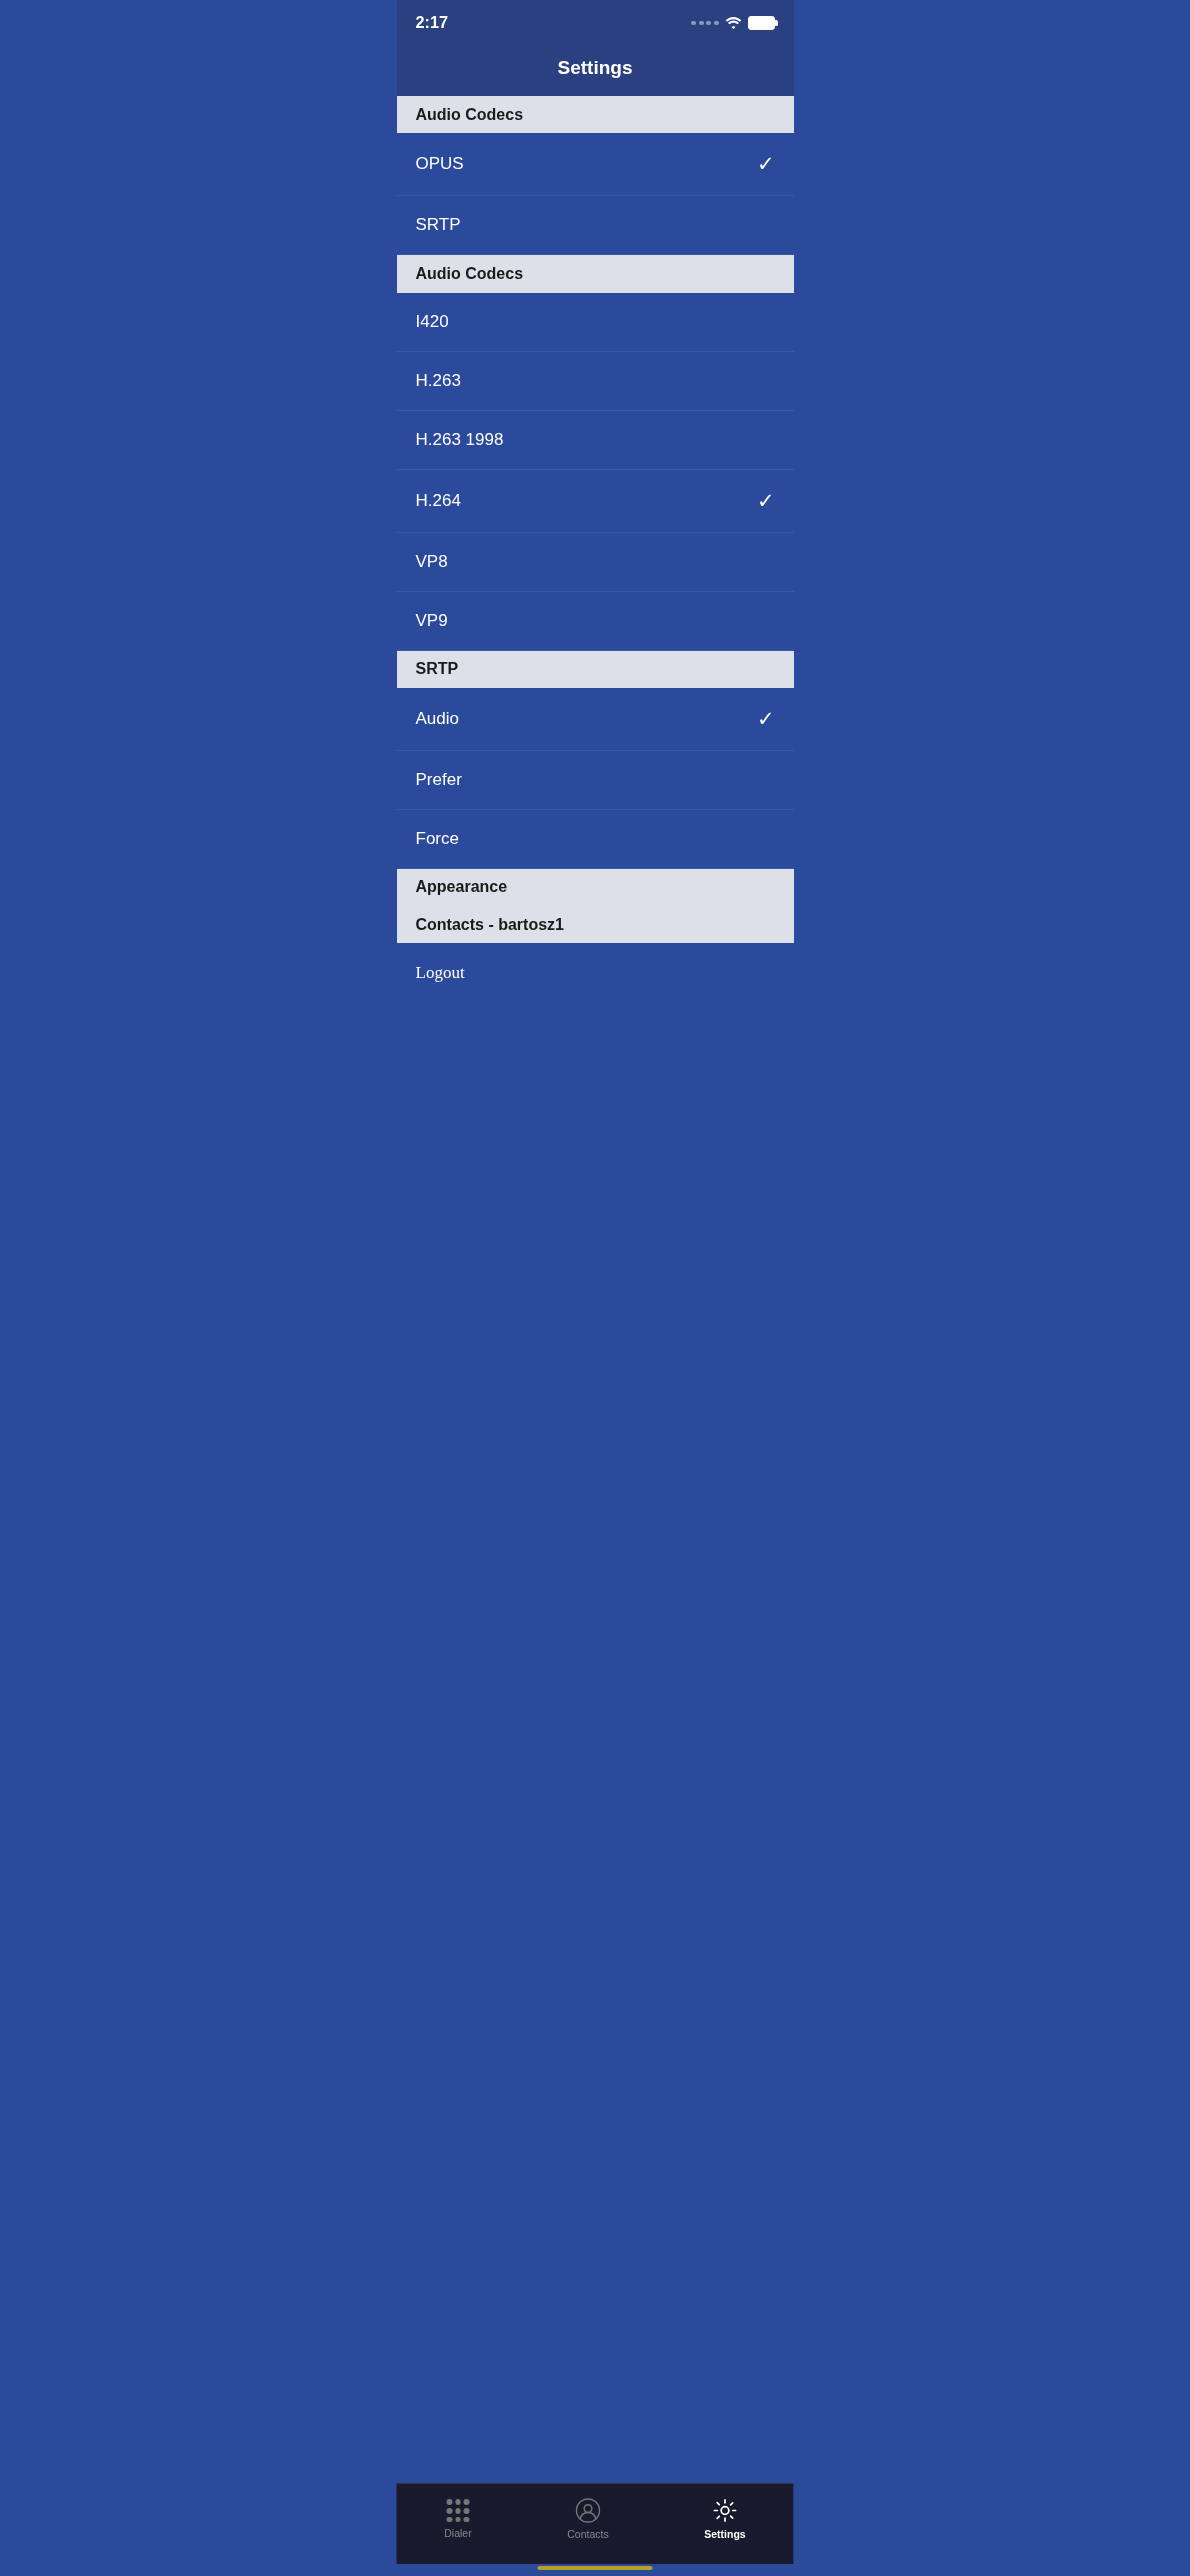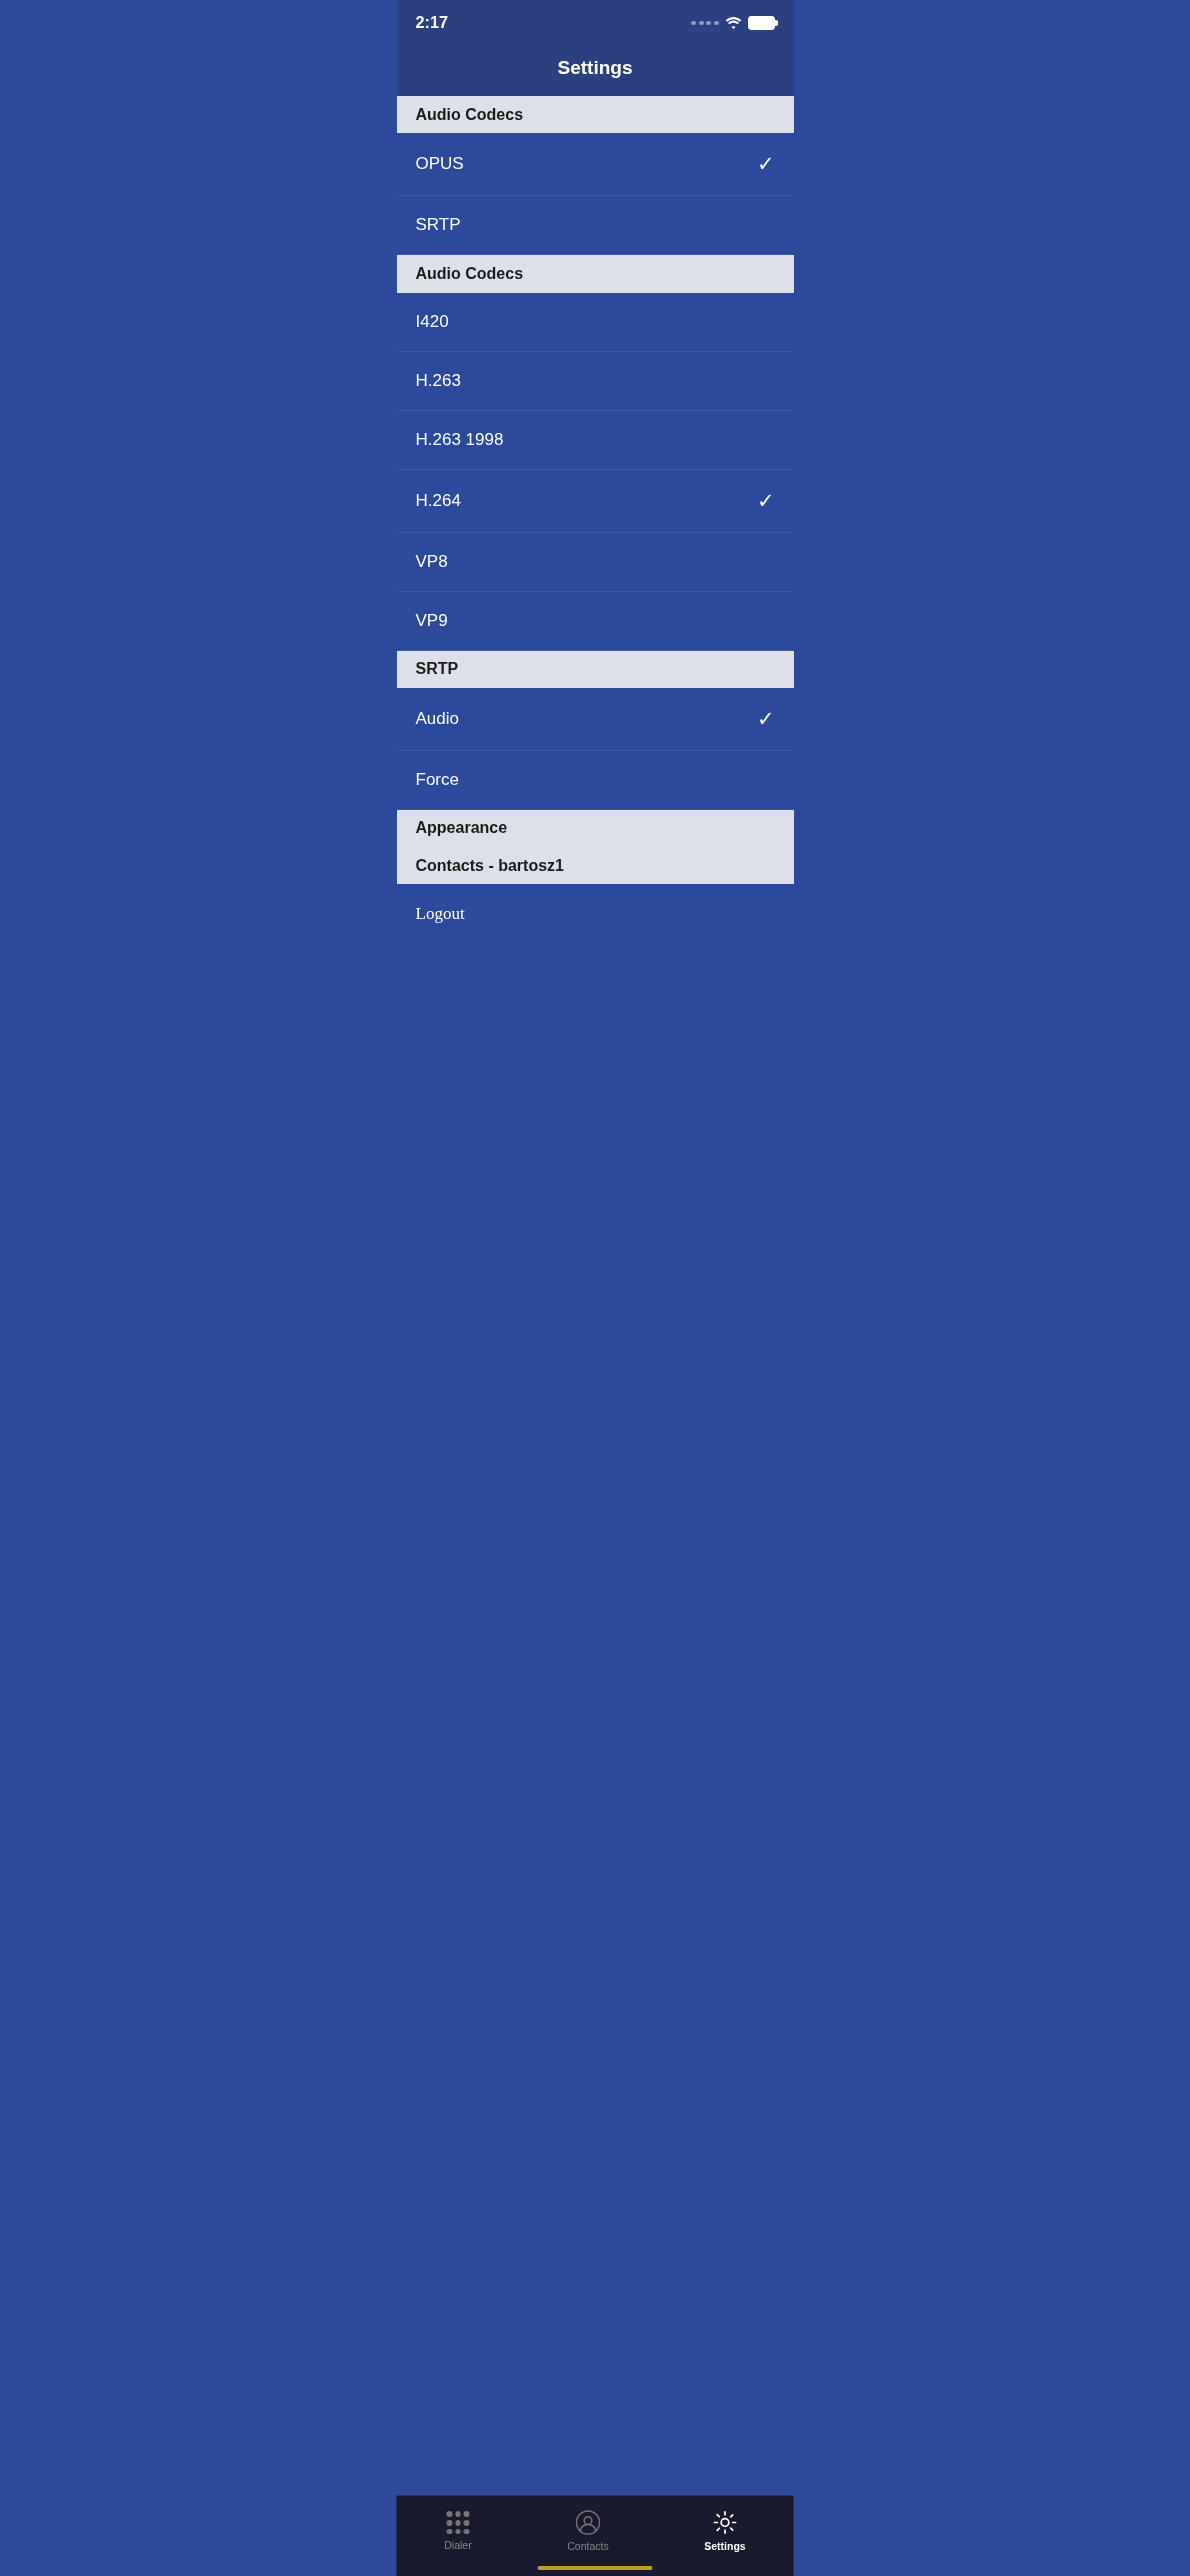--- a/index.html
+++ b/index.html
@@ -129,21 +129,21 @@
 
     .chevron {
       color: white;
       font-size: 19px;
       font-weight: 300;
     }
 
     
     .bottom-nav {
       position: fixed;
-      bottom: 0;
+      bottom: 12px;
       left: 50%;
       transform: translateX(-50%);
       width: 397px;
       background: #1a1a2e;
       display: flex;
       justify-content: space-around;
       align-items: center;
       padding: 9.6px 0 19px;
       border-top: 1px solid #333;
     }
@@ -266,20 +266,23 @@
   <div class="list-item">
     <span class="item-label">VP9</span>
   </div>
 
   <div class="section-header">SRTP</div>
   <div class="list-item">
     <span class="item-label">Audio</span>
     <span class="checkmark">✓</span>
   </div>
   <div class="list-item">
+    <span class="item-label">Prefer</span>
+  </div>
+  <div class="list-item">
     <span class="item-label">Force</span>
   </div>
 
   <div class="section-header">Appearance</div>
 
   <div class="section-header">Contacts - bartosz1</div>
   <div class="list-item">
     <span class="item-label">Logout</span>
   </div>
 

